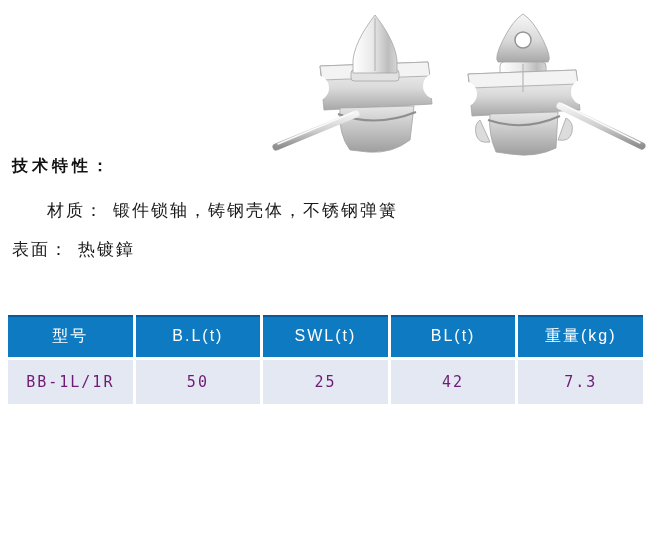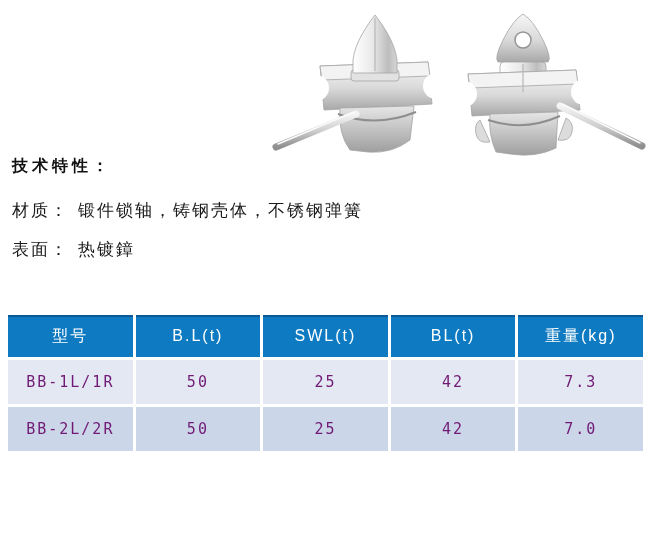--- a/index.html
+++ b/index.html
@@ -7,21 +7,21 @@
     position:relative;width:650px;height:558px;background:#ffffff;
     font-family:"DejaVu Sans",sans-serif;color:#1a1a1a;overflow:hidden;
   }
   .photos{position:absolute;left:252px;top:2px;width:398px;height:160px;}
   .spec-title{
     position:absolute;left:12px;top:156px;margin:0;
     font-size:16px;font-weight:600;letter-spacing:4px;color:#111;
   }
   .spec-line{position:absolute;left:12px;font-size:17px;letter-spacing:2px;white-space:nowrap;}
   .spec-line .spec-label{margin-right:9px;}
-  .line-0{top:199px;}
+  .line-0{top:199px;margin-left:35px;}
   .line-1{top:238px;}
   .line-2{top:277px;}
   table.spec-table{
     position:absolute;left:5px;top:312px;width:641px;
     border-collapse:separate;border-spacing:3px;table-layout:fixed;
   }
   table.spec-table th{
     height:40px;background:var(--header-bg,#0e7ac1);color:var(--header-text,#ffffff);
     font-weight:500;font-size:16px;letter-spacing:2px;text-align:center;
     box-shadow:inset 0 2px 0 var(--header-border,#0a5a97);
@@ -118,23 +118,16 @@
       </tr>
     </thead>
     <tbody>
       <tr class="row-light">
         <td>BB-1L/1R</td>
         <td>50</td>
         <td>25</td>
         <td>42</td>
         <td>7.3</td>
       </tr>
-      <tr class="row-mid">
-        <td>BB-2L/2R</td>
-        <td>50</td>
-        <td>25</td>
-        <td>42</td>
-        <td>7.0</td>
-      </tr>
     </tbody>
   </table>
 
 </div>
 
 </body></html>

